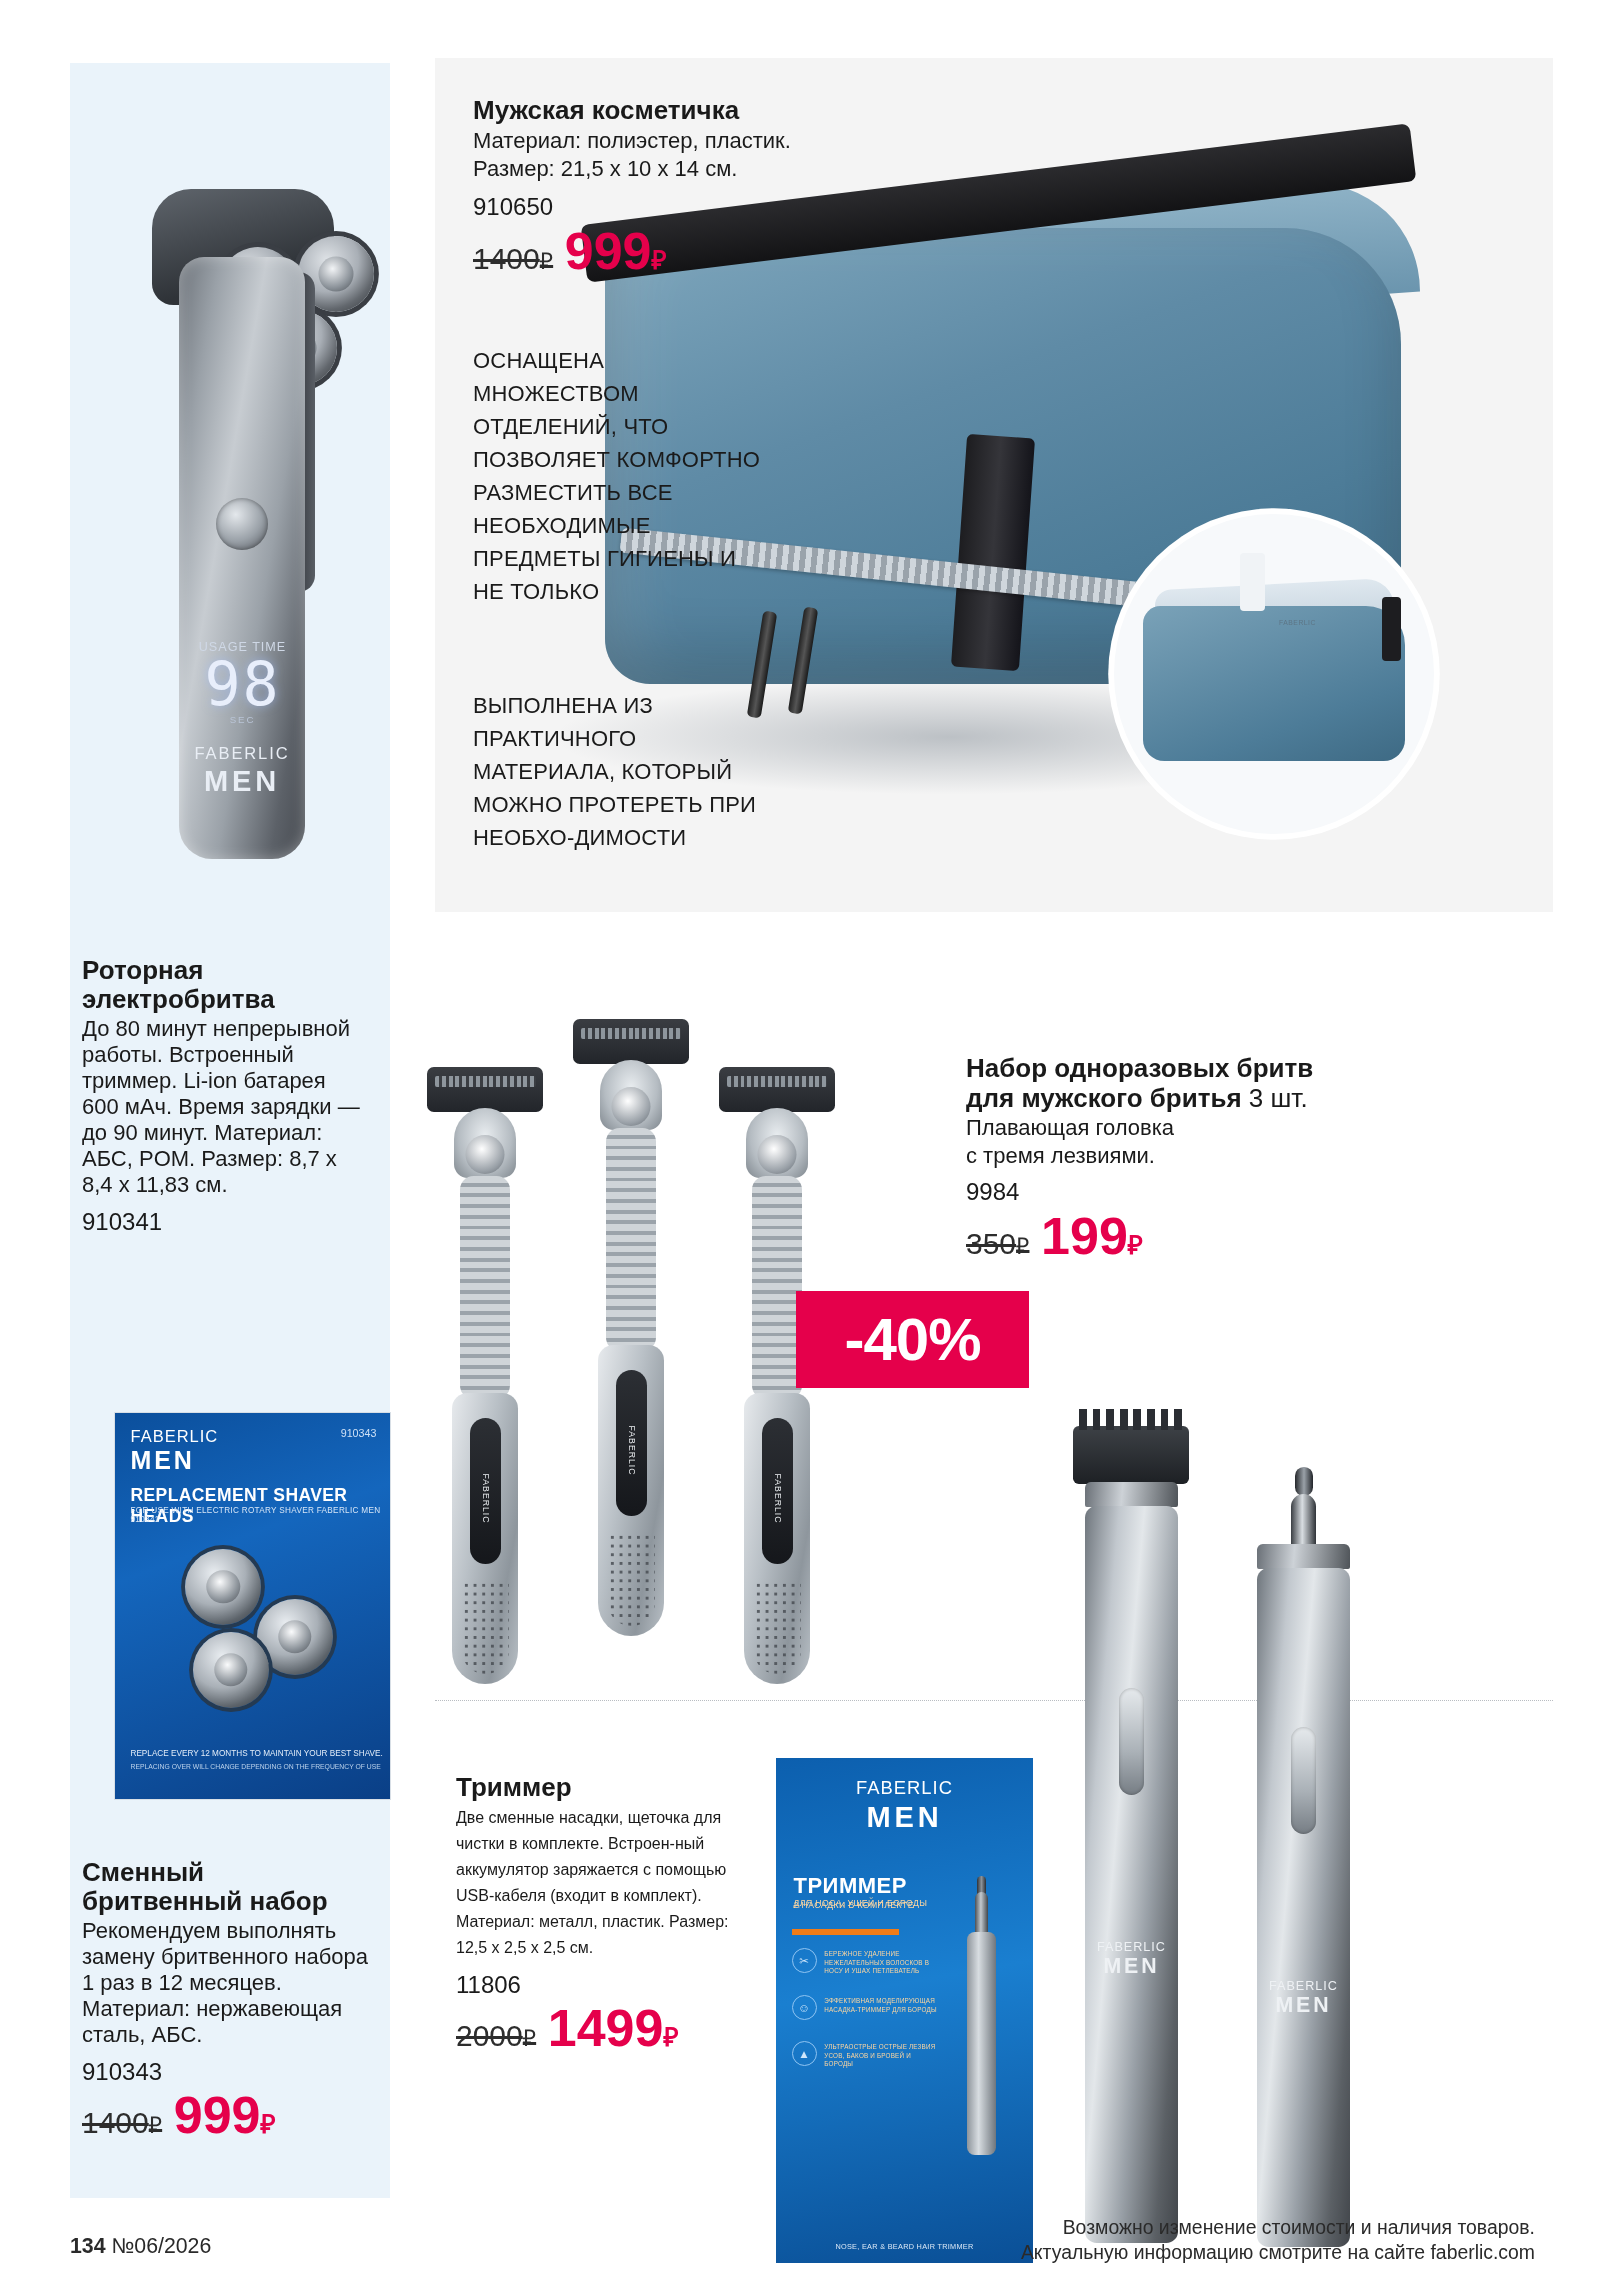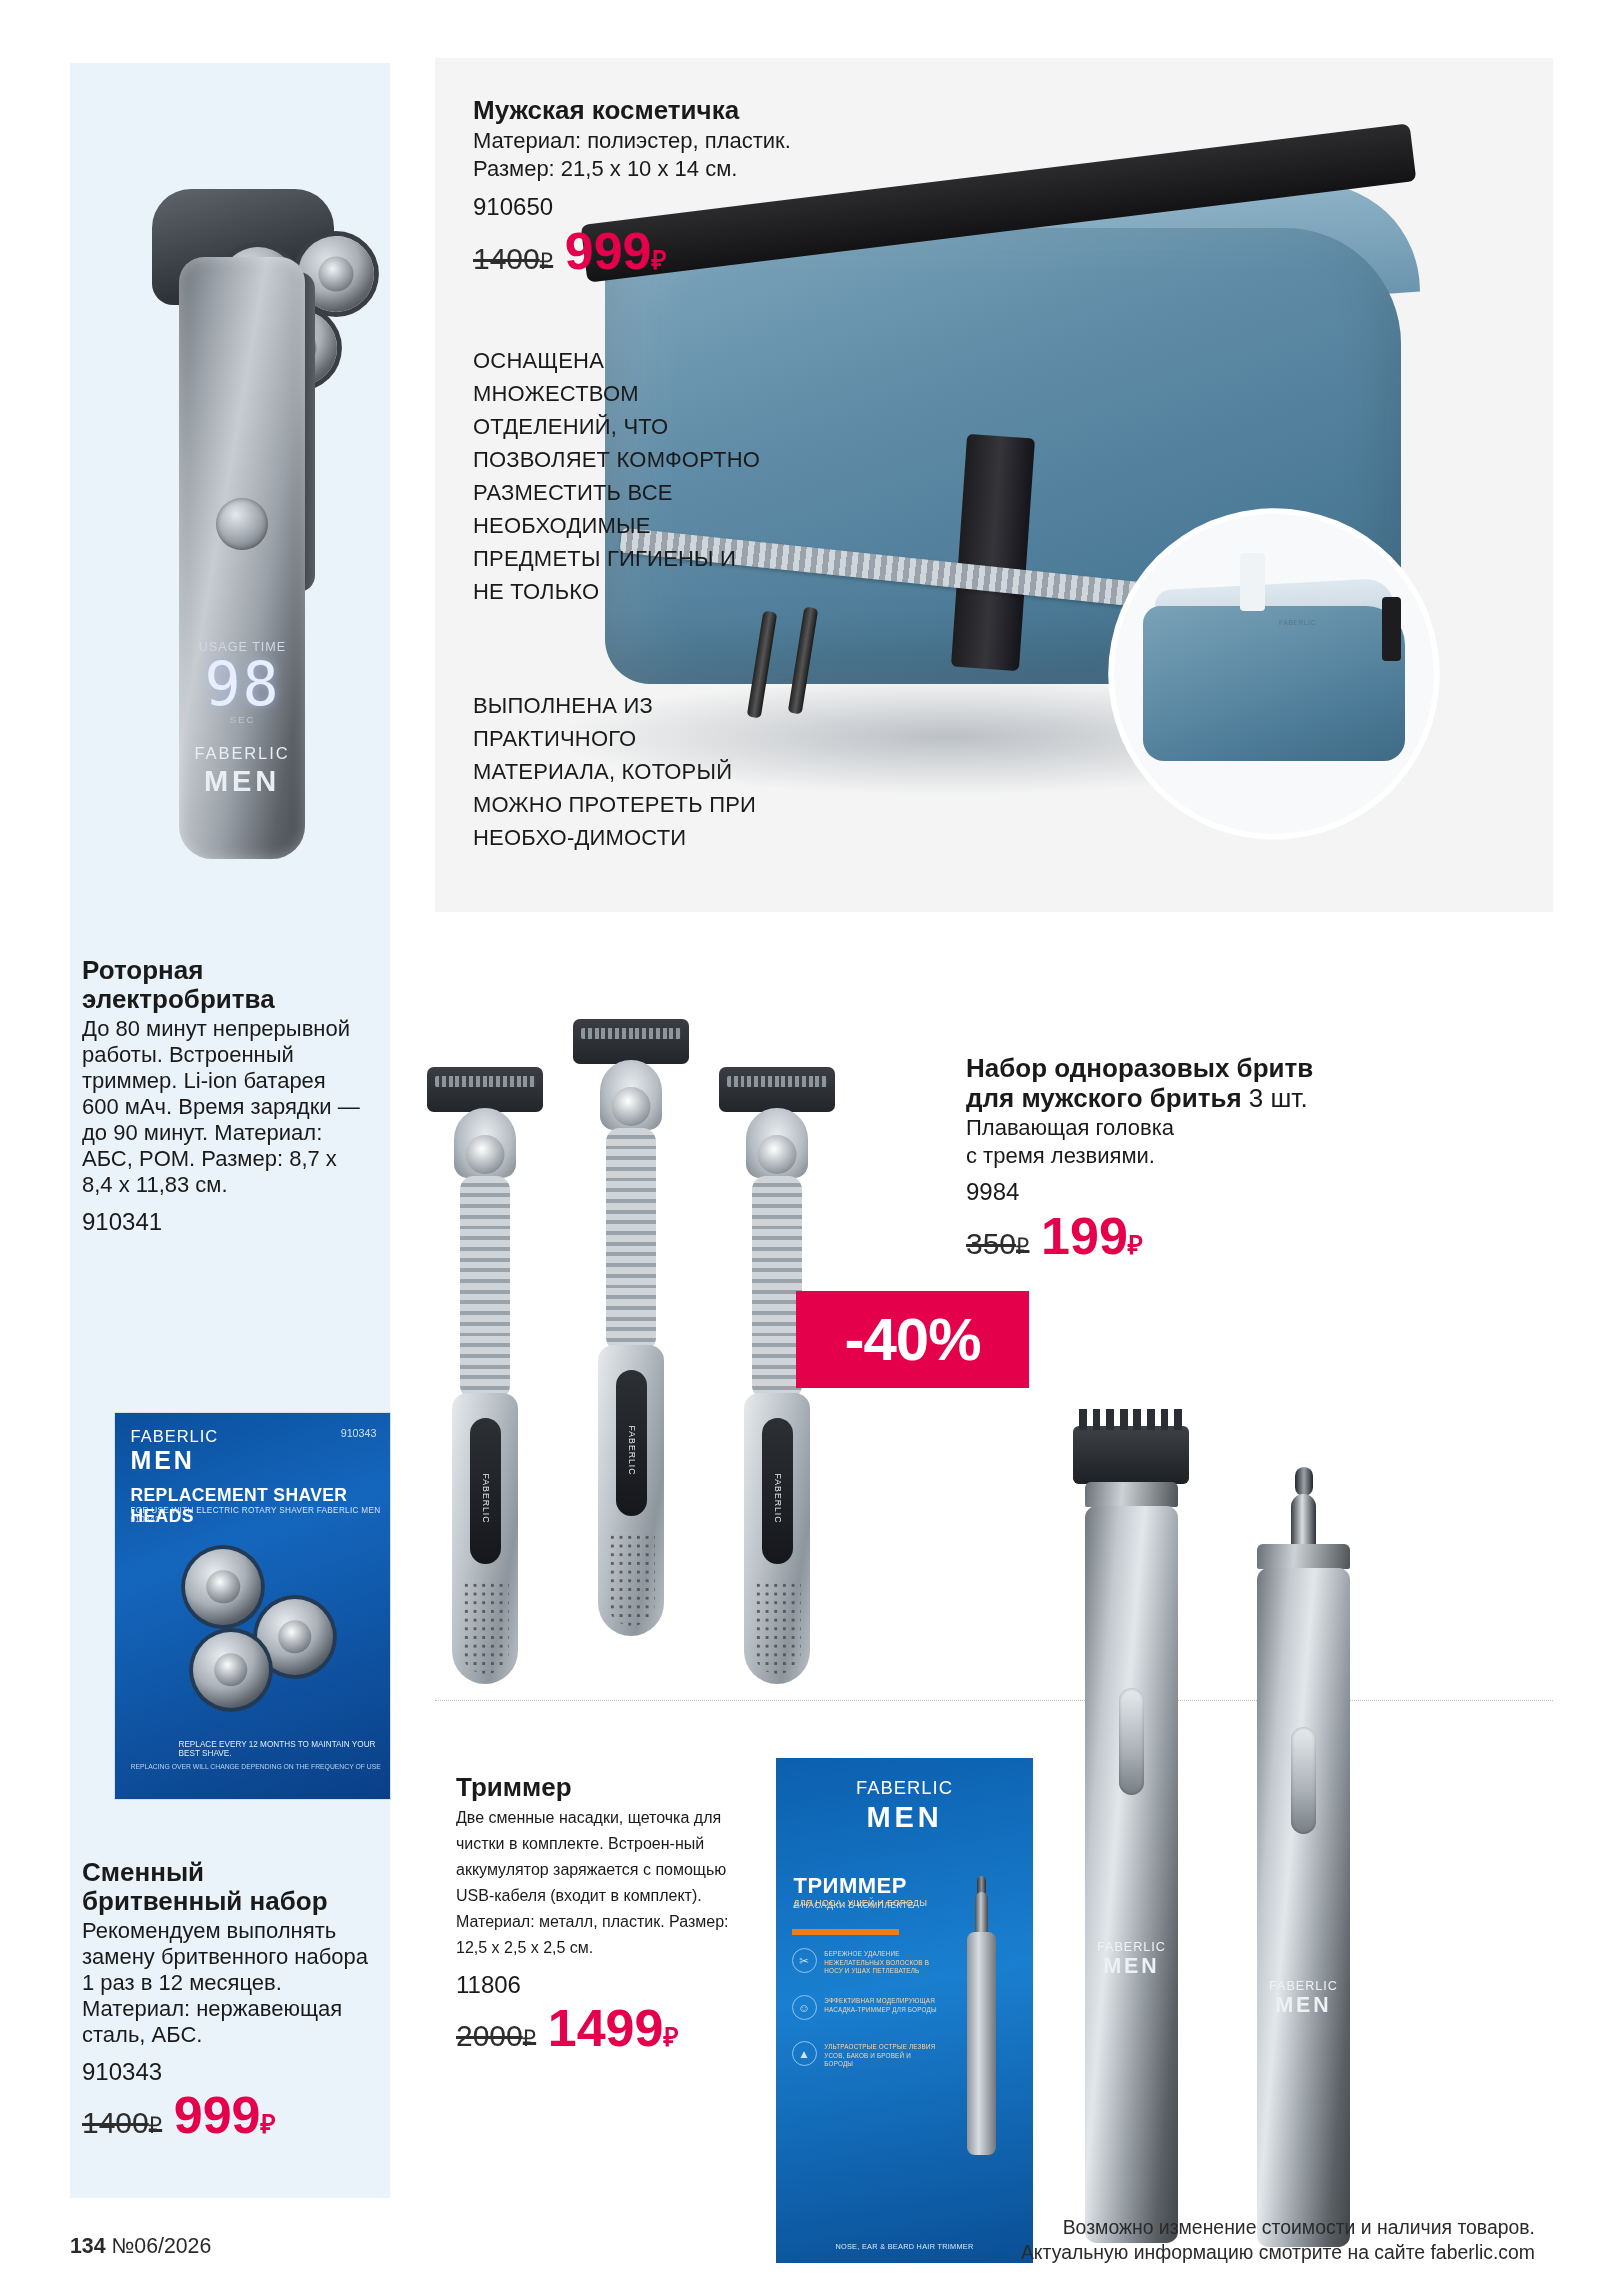--- a/index.html
+++ b/index.html
@@ -89,21 +89,21 @@
   .pack {
     position:absolute; left:114px; top:1412px; width:277px; height:388px;
     background: linear-gradient(160deg,#0b4f9c 0%, #1466bd 35%, #0a3f86 100%);
     border:1.9px solid #d8dfe6; overflow:hidden; color:#fff;
   }
   .pack .p-brand { position:absolute; left:15.5px; top:13.6px; font-size:16.5px; letter-spacing:1px;}
   .pack .p-men { position:absolute; left:15.5px; top:33px; font-size:25px; font-weight:bold; letter-spacing:2.9px;}
   .pack .p-code { position:absolute; right:13.6px; top:13.6px; font-size:10.7px; color:#cfe2f7;}
   .pack .p-t1 { position:absolute; left:15.5px; top:72px; font-size:17.5px; font-weight:bold; letter-spacing:0.4px;}
   .pack .p-t2 { position:absolute; left:15.5px; top:93px; font-size:8.2px; letter-spacing:0.3px; color:#d7e6f7;}
-  .pack .p-f1 { position:absolute; left:15.5px; bottom:41px; font-size:8.2px; color:#e3edf9;margin-left:48px;}
+  .pack .p-f1 { position:absolute; left:15.5px; bottom:41px; font-size:8.2px; color:#e3edf9;}
   .pack .p-f2 { position:absolute; left:15.5px; bottom:29px; font-size:6.8px; color:#bcd3ec;}
   .pack-heads { position:absolute; left:49px; top:136px; width:184px; height:184px; }
   .pk-ring {
     position:absolute; border-radius:50%;
     background: radial-gradient(circle at 38% 32%, #e9edf1 0%, #a9b0b7 45%, #5d646b 72%, #2b3035 100%);
     box-shadow: 0 0 0 3.9px #243a52;
   }
   .pk-ring i { position:absolute; left:50%; top:50%; width:44%; height:44%; transform:translate(-50%,-50%);
     border-radius:50%; background: radial-gradient(circle at 40% 35%, #fbfcfd, #8d949b 60%, #4a4f55); }
   .pk1 { left:21.3px; top:0px; width:76px; height:76px; }

